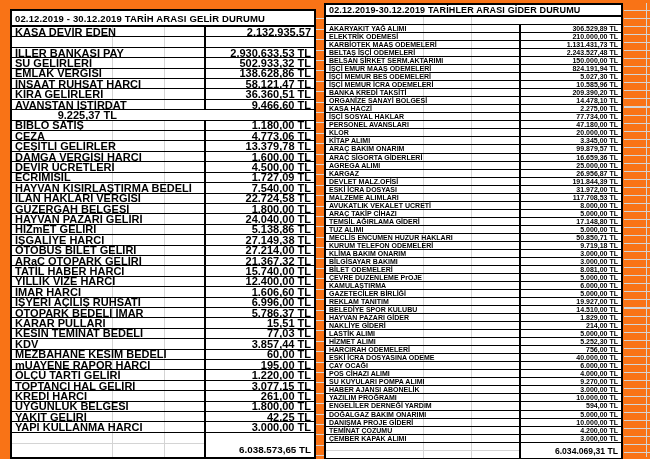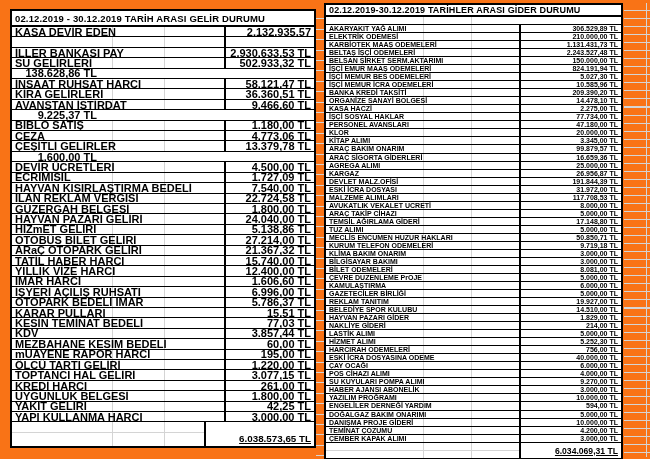--- a/index.html
+++ b/index.html
@@ -70,21 +70,21 @@
     background:
       linear-gradient(var(--grid),var(--grid)) 100px 0/1px 100% no-repeat,
       linear-gradient(var(--grid),var(--grid)) 152px 0/1px 100% no-repeat;
   }
   .tbl-expense .cell.label{
     background:
       linear-gradient(var(--grid),var(--grid)) 97px 0/1px 100% no-repeat,
       linear-gradient(var(--grid),var(--grid)) 145px 0/1px 100% no-repeat;
   }
   .cell.value{justify-content:flex-end;padding-right:3px;}
-  .tbl-income .cell.value{width:88px;padding-left:32px;}
+  .tbl-income .cell.value{width:108px;padding-left:32px;}
   .tbl-expense .cell.value{width:100px;}
 
   .tfoot{display:flex;box-sizing:border-box;}
   .tbl-income .tfoot{height:24px;}
   .tbl-expense .tfoot{height:15px;justify-content:flex-end;}
   .foot-label{
     flex:1;
     border-right:2px solid var(--border);
     box-sizing:border-box;
   }
@@ -97,21 +97,20 @@
   .tbl-expense .foot-label{
     background:
       linear-gradient(var(--grid),var(--grid)) 97px 0/1px 100% no-repeat,
       linear-gradient(var(--grid),var(--grid)) 145px 0/1px 100% no-repeat,
       linear-gradient(var(--grid),var(--grid)) 0 7px/100% 1px no-repeat;
   }
   .foot-value{
     display:flex;align-items:flex-end;justify-content:flex-end;
     padding:0 3px 2px 0;box-sizing:border-box;
     white-space:nowrap;
-    text-decoration:underline;
   }
   .tbl-income .foot-value{width:108px;font-size:9.8px;}
   .tbl-expense .foot-value{width:100px;font-size:8.6px;}
 </style>
 </head>
 <body>
 
 <div class="sheet">
 
   <div class="gridstrip strip-mid"></div>
@@ -130,20 +129,21 @@
         </div>
         <div class="row">
           <div class="cell label">İLLER BANKASI PAY</div>
           <div class="cell value">2.930.633,53 TL</div>
         </div>
         <div class="row">
           <div class="cell label">SU GELİRLERİ</div>
           <div class="cell value">502.933,32 TL</div>
         </div>
         <div class="row">
+          <div class="cell label">EMLAK VERGİSİ</div>
           <div class="cell value">138.628,86 TL</div>
         </div>
         <div class="row">
           <div class="cell label">İNŞAAT RUHSAT HARCI</div>
           <div class="cell value">58.121,47 TL</div>
         </div>
         <div class="row">
           <div class="cell label">KİRA GELİRLERİ</div>
           <div class="cell value">36.360,51 TL</div>
         </div>
@@ -160,49 +160,54 @@
         </div>
         <div class="row">
           <div class="cell label">CEZA</div>
           <div class="cell value">4.773,06 TL</div>
         </div>
         <div class="row">
           <div class="cell label">ÇEŞİTLİ GELİRLER</div>
           <div class="cell value">13.379,78 TL</div>
         </div>
         <div class="row">
+          <div class="cell label">DAMGA VERGİSİ HARCI</div>
           <div class="cell value">1.600,00 TL</div>
         </div>
         <div class="row">
           <div class="cell label">DEVİR ÜCRETLERİ</div>
           <div class="cell value">4.500,00 TL</div>
         </div>
         <div class="row">
           <div class="cell label">ECRİMİSİL</div>
           <div class="cell value">1.727,09 TL</div>
         </div>
         <div class="row">
           <div class="cell label">HAYVAN KISIRLAŞTIRMA BEDELİ</div>
           <div class="cell value">7.540,00 TL</div>
         </div>
         <div class="row">
-          <div class="cell label">İLAN REKLAM VERGİSİ</div>
+          <div class="cell label">İLAN HAKLARI VERGİSİ</div>
           <div class="cell value">22.724,58 TL</div>
         </div>
         <div class="row">
           <div class="cell label">GÜZERGAH BELGESİ</div>
           <div class="cell value">1.800,00 TL</div>
         </div>
         <div class="row">
           <div class="cell label">HAYVAN PAZARI GELİRİ</div>
           <div class="cell value">24.040,00 TL</div>
         </div>
         <div class="row">
           <div class="cell label">HİZmET GELİRİ</div>
           <div class="cell value">5.138,86 TL</div>
+        </div>
+        <div class="row">
+          <div class="cell label">İŞGALİYE HARCI</div>
+          <div class="cell value">27.149,38 TL</div>
         </div>
         <div class="row">
           <div class="cell label">OTOBÜS BİLET GELİRİ</div>
           <div class="cell value">27.214,00 TL</div>
         </div>
         <div class="row">
           <div class="cell label">ARaÇ OTOPARK GELİRİ</div>
           <div class="cell value">21.367,32 TL</div>
         </div>
         <div class="row">

